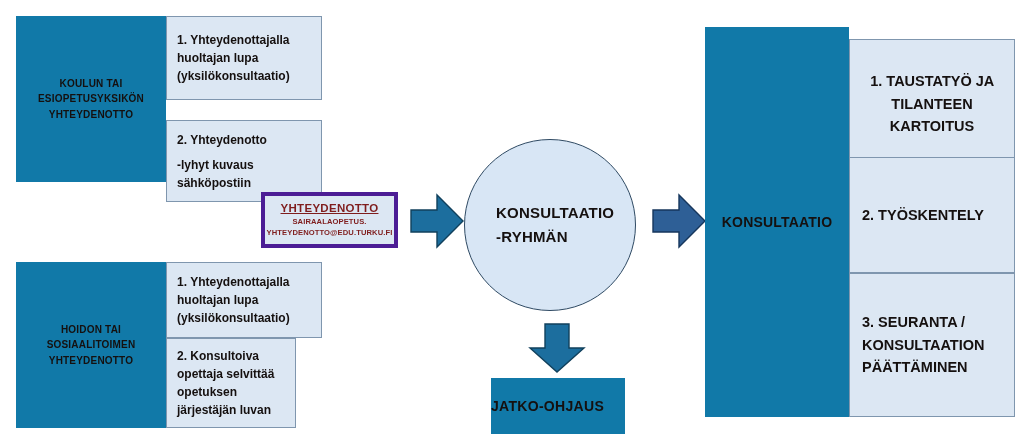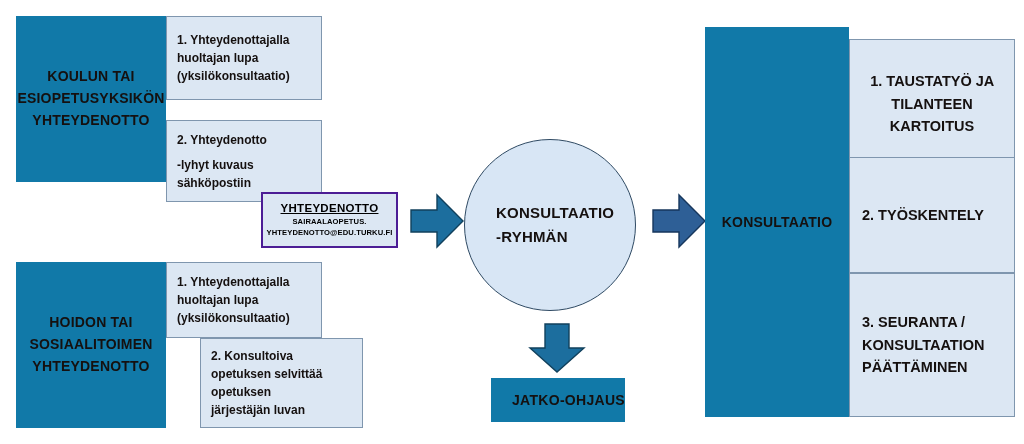--- a/index.html
+++ b/index.html
@@ -33,21 +33,21 @@
   }
 
   .grp { position: absolute; }
 
   .src-label {
     position: absolute;
     display: flex;
     align-items: center;
     justify-content: center;
     text-align: center;
-    font-size: 14px;
+    font-size: 10px;
     line-height: 1.55;
     letter-spacing: .2px;
     box-sizing: border-box;
   }
 
   .step-cell {
     position: absolute;
     box-sizing: border-box;
     display: flex;
     align-items: center;
@@ -56,27 +56,27 @@
     padding: 6px 8px 6px 10px;
   }
   .step-cell .txt { display: block; }
 
   
   #contact-card {
     position: absolute;
     left: 261px; top: 192px;
     width: 137px; height: 56px;
     background: #dce7f3;
-    border: 2px solid #4c1d95;
+    border: 4px solid #4c1d95;
     box-sizing: border-box;
     display: flex;
     flex-direction: column;
     align-items: center;
     justify-content: center;
-    color: #000000;
+    color: #7f1d1d;
   }
   #contact-card .ttl {
     font-size: 11.5px;
     font-weight: bold;
     text-decoration: underline;
     letter-spacing: .3px;
     margin-bottom: 3px;
   }
   #contact-card .eml {
     font-size: 7.6px;
@@ -104,24 +104,24 @@
     font-weight: bold;
     font-size: 15px;
     line-height: 1.62;
     letter-spacing: .2px;
   }
 
   
   #jatko-box {
     position: absolute;
     left: 491px; top: 378px;
-    width: 134px; height: 44px;
-    display: flex;
-    align-items: center;
-    justify-content: flex-end;
+    width: 134px; height: 56px;
+    display: flex;
+    align-items: center;
+    justify-content: flex-start;
     font-size: 14px;
     letter-spacing: .3px;
   }
 
   
   .arrow { position: absolute; }
 
   
   #right-teal {
     position: absolute;
@@ -181,24 +181,24 @@
     </div>
 
     <div class="step-cell lightpanel" style="left:166px; top:262px; width:156px; height:76px;">
       <span>
         <span class="txt">1. Yhteydenottajalla</span>
         <span class="txt">huoltajan lupa</span>
         <span class="txt">(yksilökonsultaatio)</span>
       </span>
     </div>
 
-    <div class="step-cell lightpanel" style="left:166px; top:338px; width:163px; height:90px;margin-left:34px;">
+    <div class="step-cell lightpanel" style="left:166px; top:338px; width:130px; height:90px;">
       <span>
         <span class="txt">2. Konsultoiva</span>
-        <span class="txt">opetuksen selvittää</span>
+        <span class="txt">opettaja selvittää</span>
         <span class="txt">opetuksen</span>
         <span class="txt">järjestäjän luvan</span>
       </span>
     </div>
   </div>
 
   <div id="contact-card">
     <div class="ttl">YHTEYDENOTTO</div>
     <div class="eml">SAIRAALAOPETUS.</div>
     <div class="eml">YHTEYDENOTTO@EDU.TURKU.FI</div>

